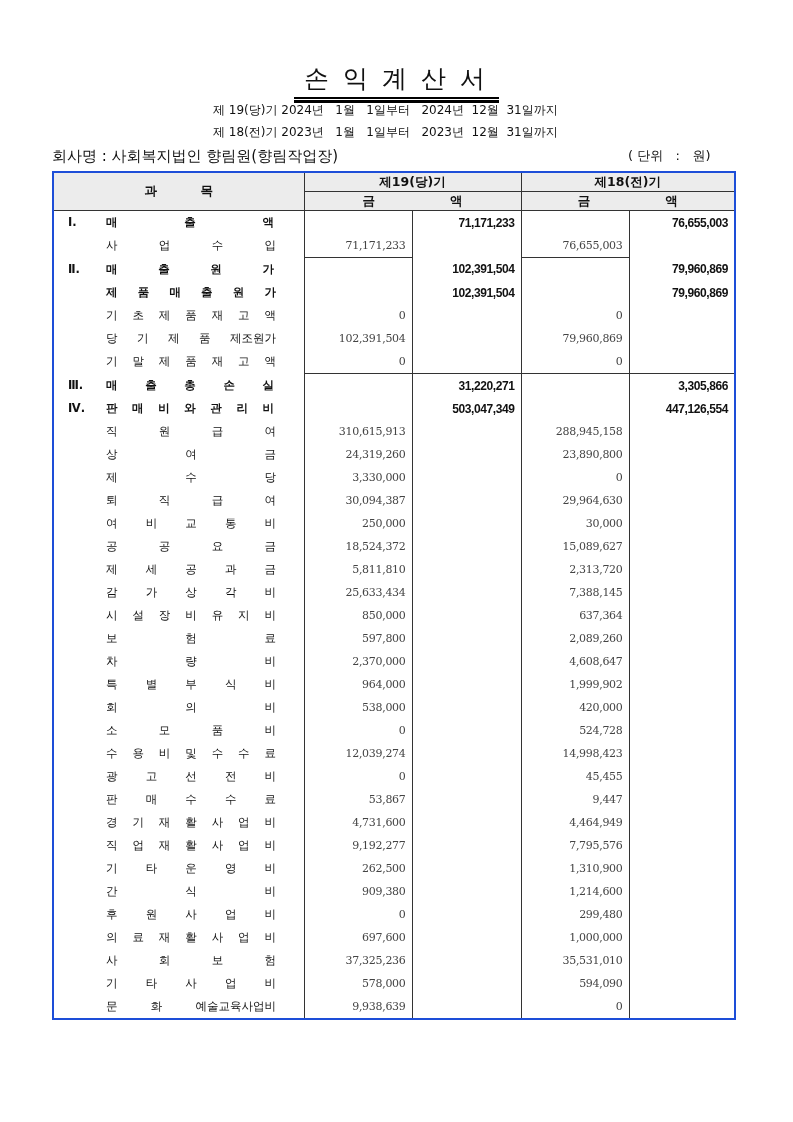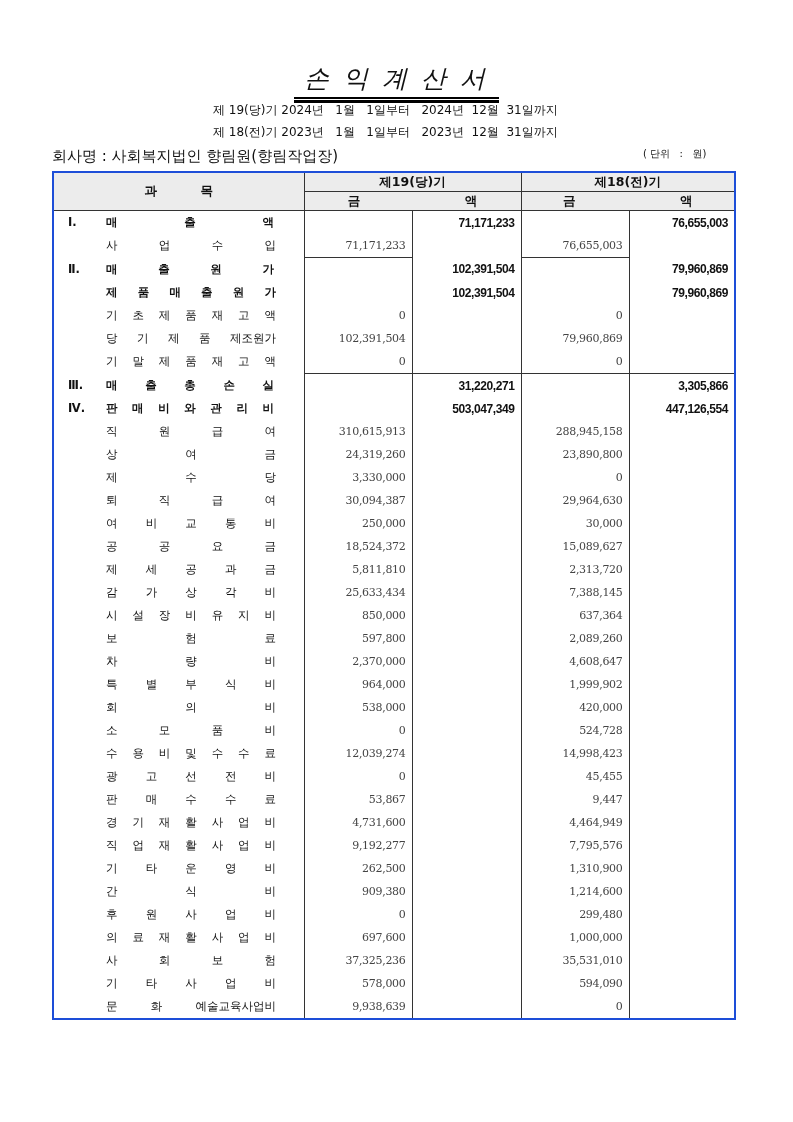--- a/index.html
+++ b/index.html
@@ -1,27 +1,27 @@
 <!DOCTYPE html>
 <html><head>
 <meta charset="utf-8">
 <style>
   html, body { margin:0; padding:0; background:#ffffff; }
   body { width:793px; height:1122px; position:relative; overflow:hidden; font-family:"DejaVu Sans", sans-serif; color:#111; }
   .title-wrap { position:absolute; left:0; top:62px; width:793px; text-align:center; }
-  .title { display:inline-block; font-size:25px; font-weight:normal; letter-spacing:14px; padding:0 0 2px 10px; border-bottom:2px solid #000; position:relative;font-style:italic; }
+  .title { display:inline-block; font-size:25px; font-weight:normal; letter-spacing:14px; padding:0 0 2px 10px; border-bottom:2px solid #000; position:relative; }
   .title::after { content:""; position:absolute; left:0; right:0; bottom:-6px; border-bottom:3px solid #000; }
   .period { position:absolute; left:213px; font-size:12px; white-space:pre; }
   .p1 { top:102px; } .p2 { top:124px; }
   .company { position:absolute; left:52px; top:147px; font-size:15px; white-space:pre; }
-  .unit { position:absolute; left:643px; top:147px; font-size:10px; white-space:pre; }
+  .unit { position:absolute; left:628px; top:147px; font-size:13px; white-space:pre; }
   table { position:absolute; left:52px; top:171px; border-collapse:collapse; table-layout:fixed; width:682px; border:2px solid #1d4ed8; }
   col.c0 { width:251px; } col.c1 { width:108px; } col.c2 { width:109px; } col.c3 { width:108px; } col.c4 { width:106px; }
   th { background:#ececec; font-weight:bold; font-size:12.5px; height:18px; padding:0; border:1px solid #333; }
-  th.sub { height:18px; }
+  th.sub { height:18px;font-family:Liberation Serif, serif; }
   td { height:23px; padding:0 6px; font-size:11.5px; border-left:1.5px solid #333; border-right:1.5px solid #333; border-top:none; border-bottom:none; white-space:nowrap; }
   td.amt { text-align:right; font-family:"DejaVu Serif", serif; color:#444; font-size:11px; letter-spacing:-0.3px; }
   td.tot { text-align:right; font-weight:bold; font-family:"Liberation Sans", sans-serif; font-size:12px; letter-spacing:-0.4px; }
   .sec { font-weight:bold; }
   .sub1 { padding-left:52px !important; }
   .sub2 { padding-left:52px !important; font-weight:bold; }
   .blt { border-bottom:1.5px solid #333 !important; }
   .head-sec { display:flex; }
   .head-sec .num { width:38px; }
   .head-sec .nm { display:flex; justify-content:space-between; width:168px; }

